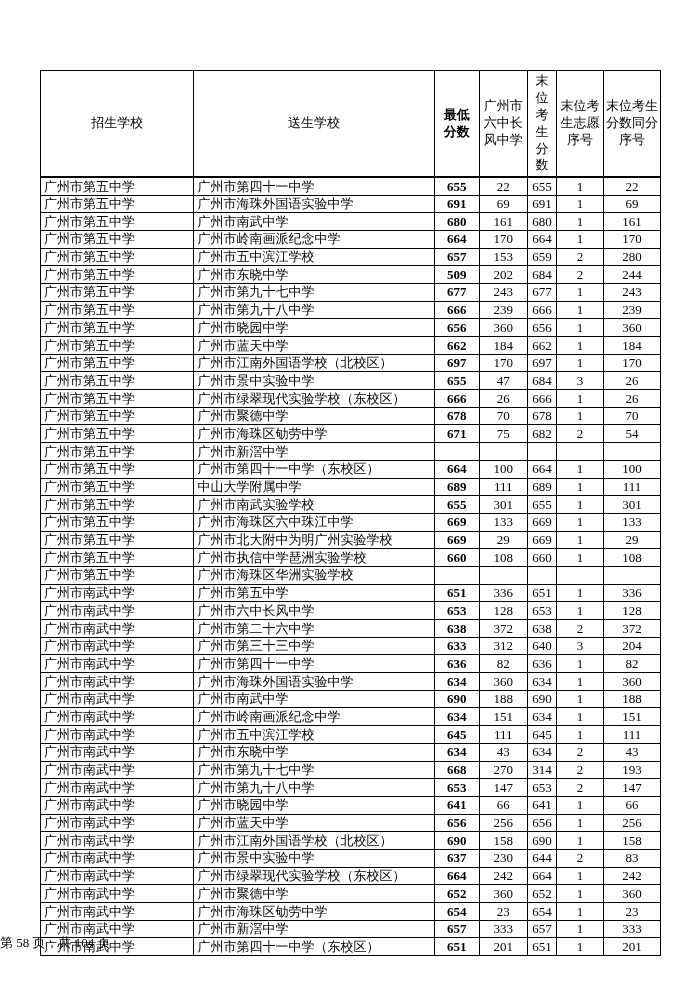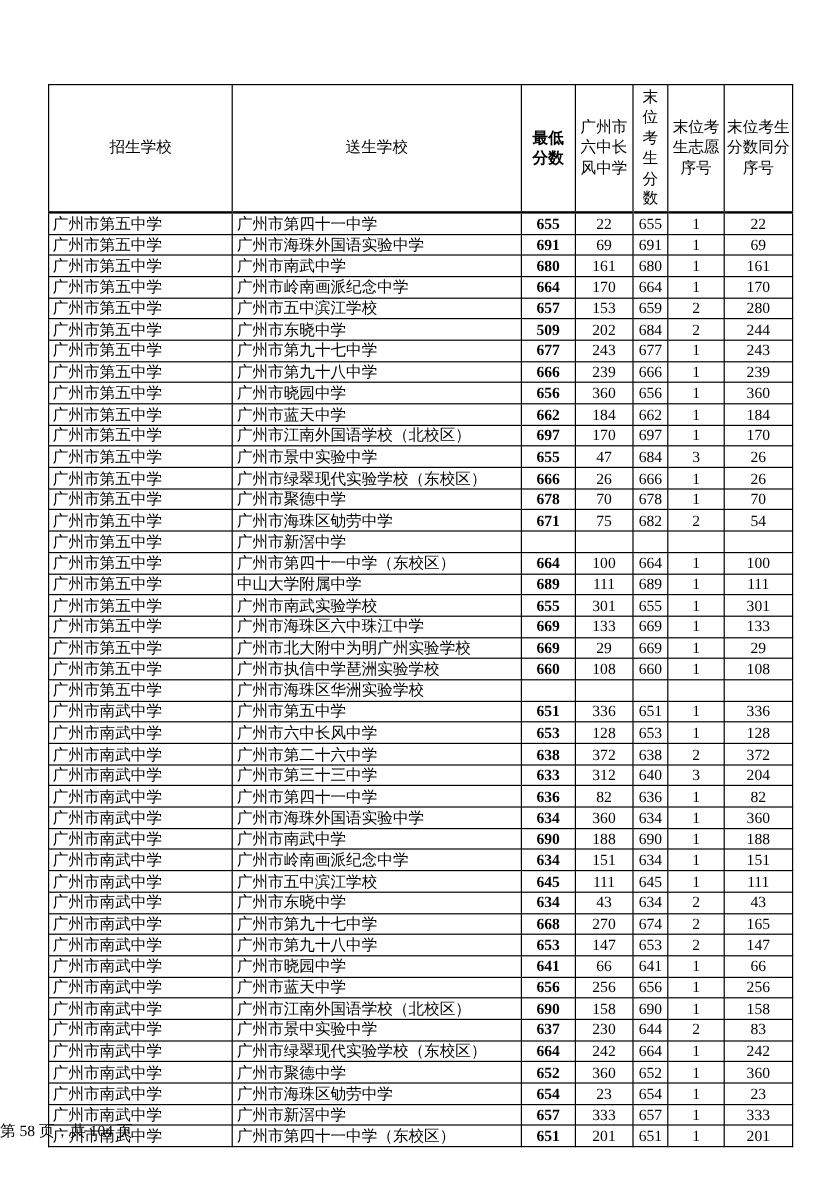--- a/index.html
+++ b/index.html
@@ -385,23 +385,23 @@
           <td class="col3">43</td>
           <td class="col4">634</td>
           <td class="col5">2</td>
           <td class="col6">43</td>
         </tr>
         <tr>
           <td class="col0">广州市南武中学</td>
           <td class="col1">广州市第九十七中学</td>
           <td class="col2">668</td>
           <td class="col3">270</td>
-          <td class="col4">674</td>
-          <td class="col5">2</td>
-          <td class="col6">165</td>
+          <td class="col4">314</td>
+          <td class="col5">2</td>
+          <td class="col6">193</td>
         </tr>
         <tr>
           <td class="col0">广州市南武中学</td>
           <td class="col1">广州市第九十八中学</td>
           <td class="col2">653</td>
           <td class="col3">147</td>
           <td class="col4">653</td>
           <td class="col5">2</td>
           <td class="col6">147</td>
         </tr>

